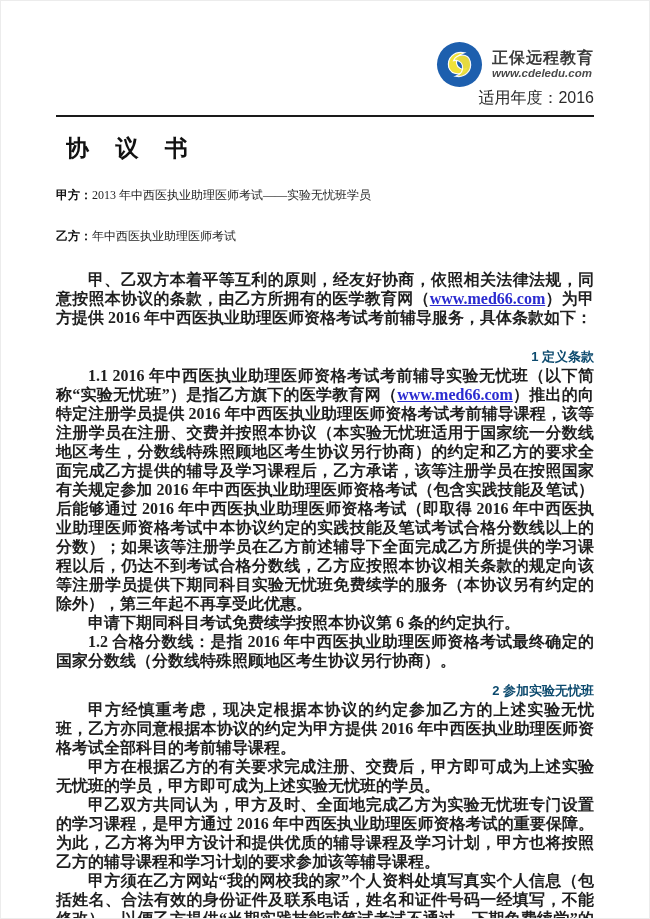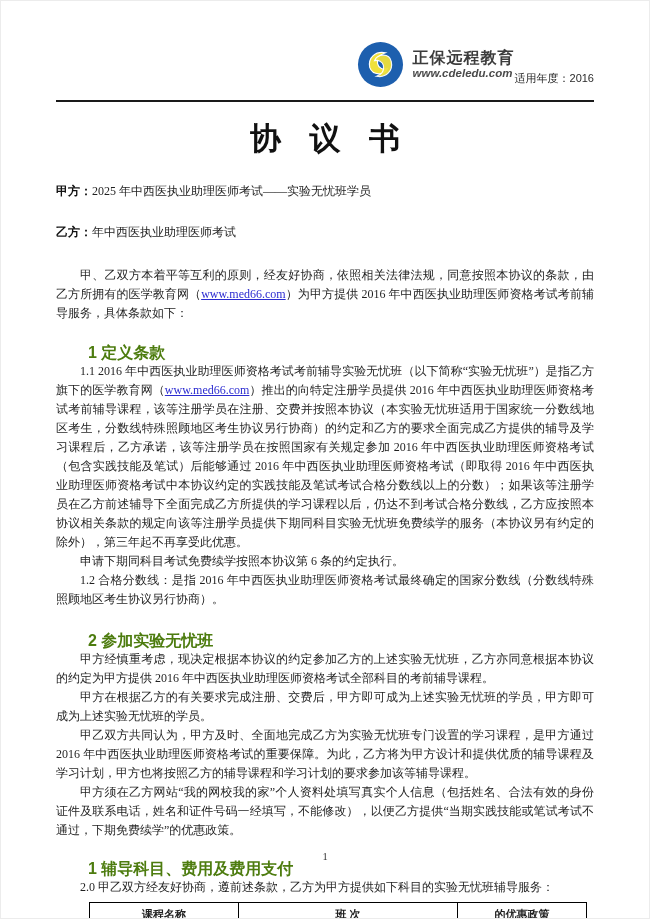--- a/index.html
+++ b/index.html
@@ -10,39 +10,39 @@
     background: #ffffff;
     border: 1px solid #ececec;
     position: relative;
     font-family: "Liberation Serif", serif;
     color: #1f1f1f;
     overflow: hidden;
   }
   .content { padding: 40px 55px 0 55px; }
 
   
-  .header { display: flex; justify-content: flex-end; align-items: flex-end; padding-bottom: 12px; border-bottom: 2px solid #1a1a1a; }
+  .header { display: flex; justify-content: flex-start; align-items: flex-end; padding-bottom: 4px; border-bottom: 2px solid #1a1a1a; flex-direction: column; }
   .logo-row { display: flex; align-items: center; gap: 9px; }
   .logo-icon { width: 47px; height: 47px; flex: 0 0 auto; }
   .brand-block { display: flex; flex-direction: column; line-height: 1.15; }
   .brand-name { font-family: "Liberation Sans", sans-serif; font-weight: bold; font-size: 16px; color: #3c3c3c; letter-spacing: 1px; }
   .brand-url { font-family: "Liberation Sans", sans-serif; font-weight: bold; font-size: 11.5px; color: #4a4a4a; font-style: italic; }
-  .year-label { font-family: "Liberation Sans", sans-serif; font-size: 11px; color: #2a2a2a; padding-bottom: 2px; }
+  .year-label { font-family: "Liberation Sans", sans-serif; font-size: 16px; color: #2a2a2a; padding-bottom: 2px; }
 
   
-  .doc-title { text-align: center; font-family: "Liberation Sans", sans-serif; font-weight: bold; font-size: 31px; color: #111; letter-spacing: 10px; margin: 16px 0 6px 10px; }
+  .doc-title { text-align: left; font-family: "Liberation Sans", sans-serif; font-weight: bold; font-size: 23px; color: #111; letter-spacing: 10px; margin: 16px 0 6px 10px; }
 
   
   .party-line { font-size: 12px; line-height: 19px; margin-top: 22px; }
   .party-label { font-family: Liberation Sans, sans-serif; font-weight: bold; color: #111; }
-  .para { font-size: 12px; line-height: 19px; text-indent: 2em; text-align: justify; }
+  .para { font-size: 16px; line-height: 19px; text-indent: 2em; text-align: justify; font-weight: bold; }
   .intro-para { margin-top: 24px; }
-  .sec-heading { font-family: "Liberation Sans", sans-serif; font-weight: bold; font-size: 16px; line-height: 19px; color: #4d7c0f; text-indent: 2em; }
+  .sec-heading { font-family: "Liberation Sans", sans-serif; font-weight: bold; font-size: 13px; line-height: 19px; color: #0c4a6e; text-indent: 2em; text-align: right; }
   .sec1-heading { margin-top: 20px; }
-  .sec2-heading { margin-top: 22px; }
+  .sec2-heading { margin-top: 11px; }
   .sec3-heading { margin-top: 19px; }
   .doc-link { color: #2b2bd0; text-decoration: underline; cursor: pointer; }
 
   
   .course-table { border-collapse: collapse; margin: 5px 0 2px 33px; width: 498px; table-layout: fixed; }
   .course-table th, .course-table td { border: 1.5px solid #000; font-size: 11px; padding: 4px 2px; text-align: center; }
   .course-table th { font-family: "Liberation Sans", sans-serif; font-weight: bold; }
   .col-name { width: 30%; } .col-class { width: 44%; } .col-price { width: 26%; }
   .cell-bold { font-family: "Liberation Sans", sans-serif; font-weight: bold; }
 
@@ -68,21 +68,21 @@
           <span class="brand-name">正保远程教育</span>
           <span class="brand-url">www.cdeledu.com</span>
         </span>
       </div>
       <span class="year-label">适用年度：2016</span>
     </div>
 
     <div class="doc-title">协 议 书</div>
 
     <div class="party-line">
-      <span class="party-label">甲方：</span><span>2025 年中西医执业助理医师考试——实验无忧班学员</span>
+      <span class="party-label">甲方：</span><span>2013 年中西医执业助理医师考试——实验无忧班学员</span>
     </div>
 
     <div class="party-line">
       <span class="party-label">乙方：</span><span>年中西医执业助理医师考试</span>
     </div>
 
     <p class="para intro-para"><span>甲、乙双方本着平等互利的原则，经友好协商，依照相关法律法规，同意按照本协议的条款，由乙方所拥有的医学教育网（</span><a class="doc-link">www.med66.com</a><span>）为甲方提供 2016 年中西医执业助理医师资格考试考前辅导服务，具体条款如下：</span></p>
 
     <div class="sec-heading sec1-heading">1 定义条款</div>
     <p class="para"><span>1.1 2016 年中西医执业助理医师资格考试考前辅导实验无忧班（以下简称“实验无忧班”）是指乙方旗下的医学教育网（</span><a class="doc-link">www.med66.com</a><span>）推出的向特定注册学员提供 2016 年中西医执业助理医师资格考试考前辅导课程，该等注册学员在注册、交费并按照本协议（本实验无忧班适用于国家统一分数线地区考生，分数线特殊照顾地区考生协议另行协商）的约定和乙方的要求全面完成乙方提供的辅导及学习课程后，乙方承诺，该等注册学员在按照国家有关规定参加 2016 年中西医执业助理医师资格考试（包含实践技能及笔试）后能够通过 2016 年中西医执业助理医师资格考试（即取得 2016 年中西医执业助理医师资格考试中本协议约定的实践技能及笔试考试合格分数线以上的分数）；如果该等注册学员在乙方前述辅导下全面完成乙方所提供的学习课程以后，仍达不到考试合格分数线，乙方应按照本协议相关条款的规定向该等注册学员提供下期同科目实验无忧班免费续学的服务（本协议另有约定的除外），第三年起不再享受此优惠。</span></p>

